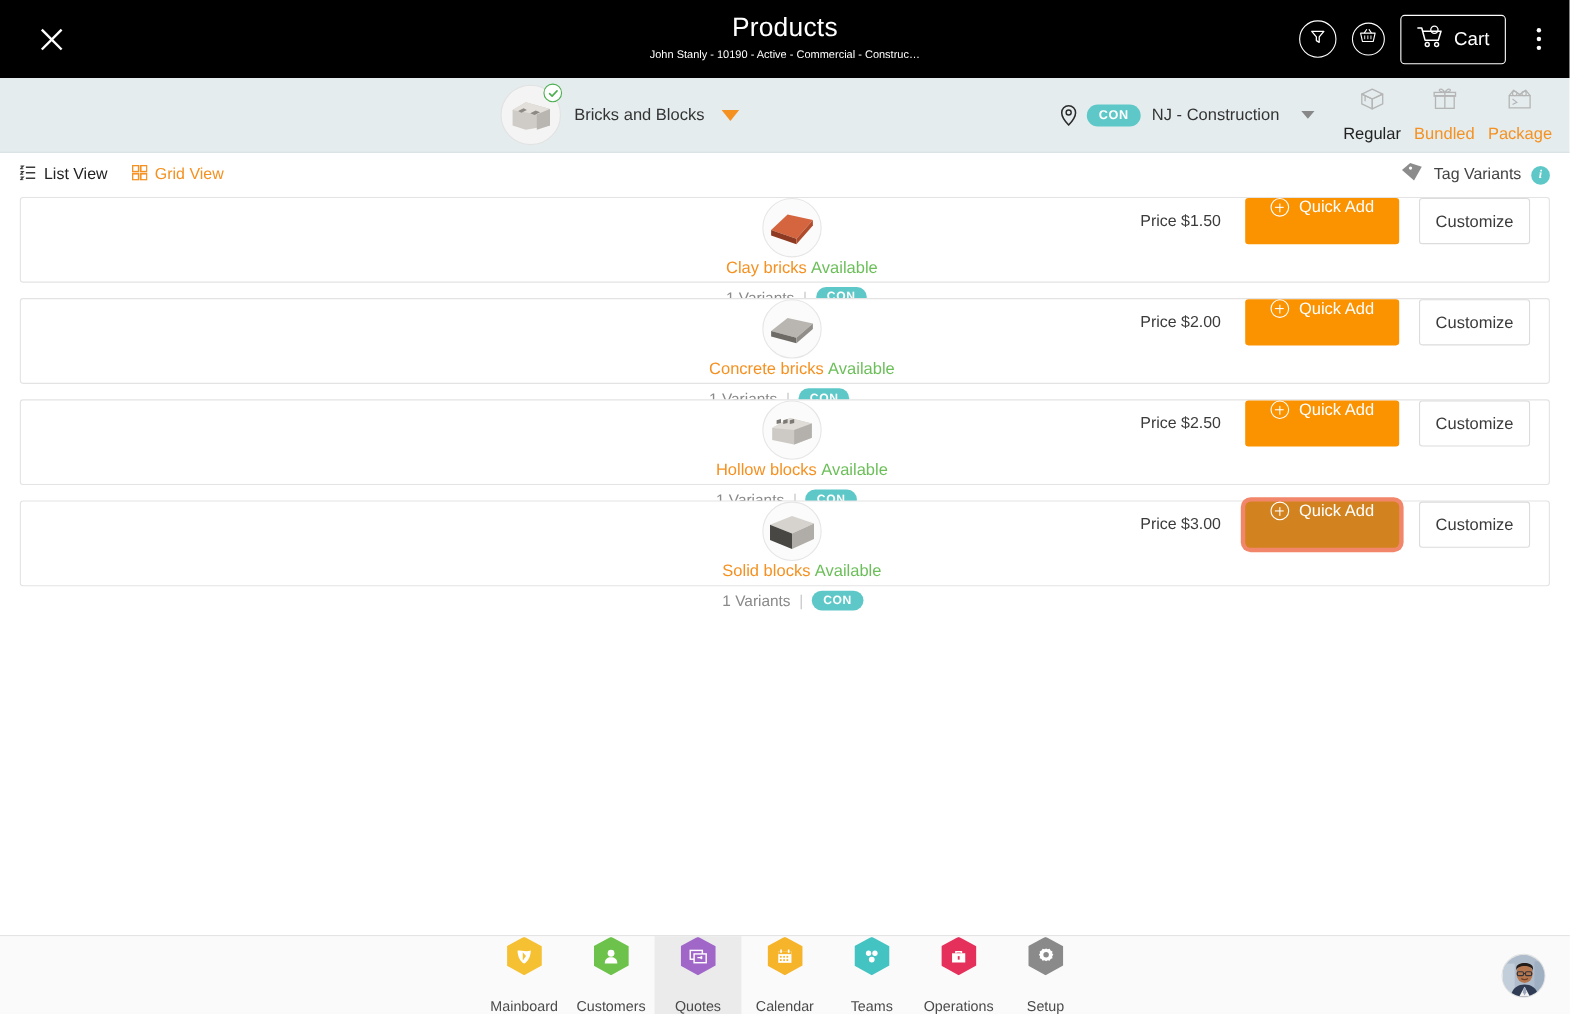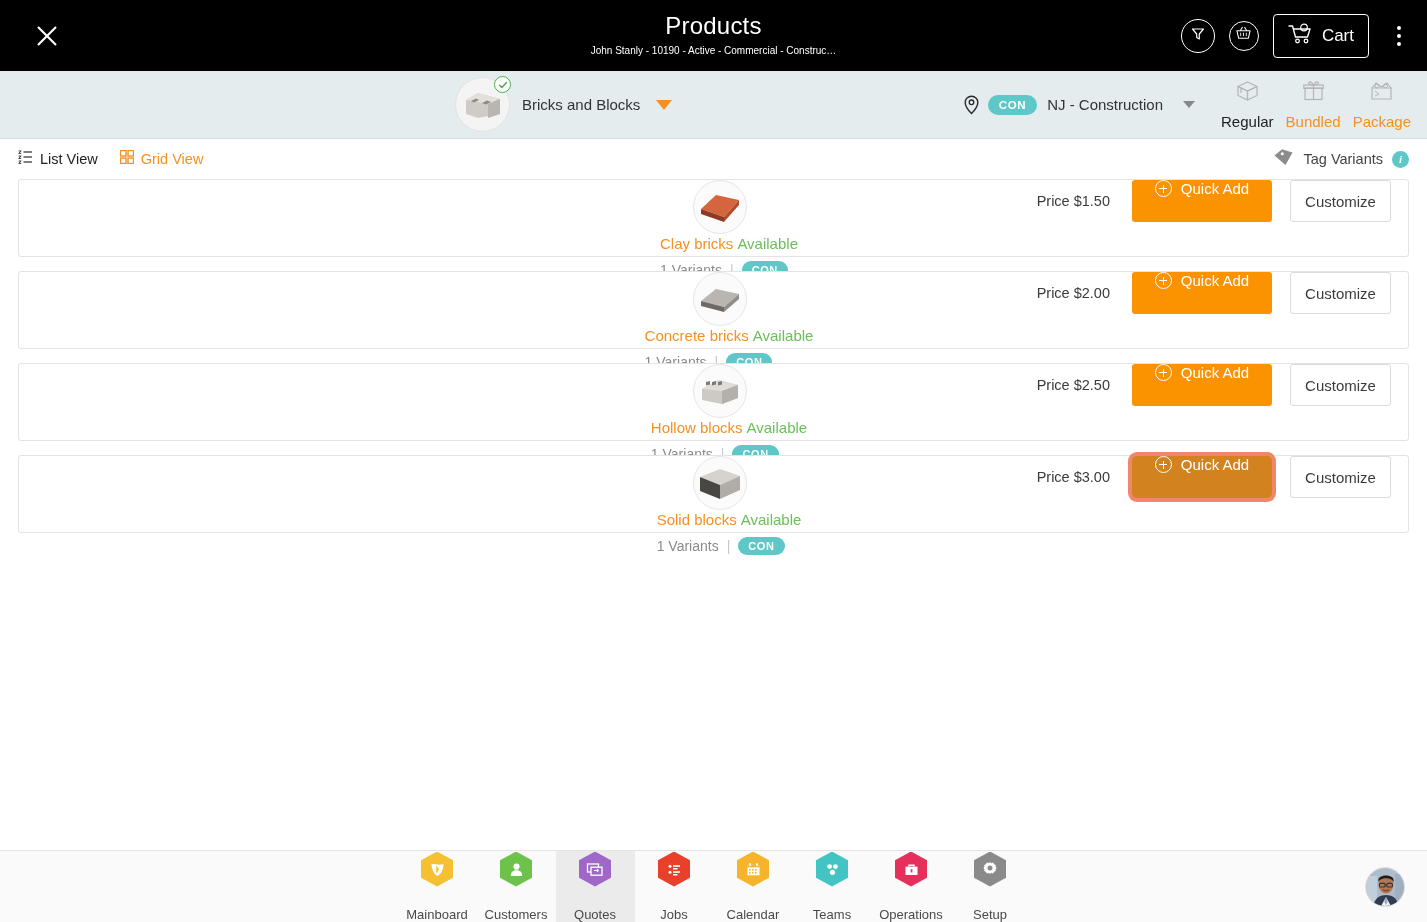--- a/index.html
+++ b/index.html
@@ -681,33 +681,20 @@
     <span class="nav-hex" style="background:#a067c9">
       <svg width="18" height="17" viewBox="0 0 18 17">
         <rect x="1.5" y="3" width="11" height="8" fill="none" stroke="#ffffff" stroke-width="1.3"></rect>
         <rect x="5" y="6.2" width="11" height="8" fill="#a067c9" stroke="#ffffff" stroke-width="1.3"></rect>
         <path d="M8 9.5 H12.5 M12.5 9.5 L11 8.2 M12.5 9.5 L11 10.8" fill="none" stroke="#ffffff" stroke-width="1.1"></path>
       </svg>
     </span>
     <span class="nlbl">Quotes</span>
   </div>
 
-  <div class="navitem">
-    <span class="nav-hex" style="background:#e8402a">
-      <svg width="17" height="17" viewBox="0 0 17 17">
-        <circle cx="4" cy="5.3" r="1.5" fill="#ffffff"></circle>
-        <circle cx="4" cy="11.2" r="1.5" fill="#ffffff"></circle>
-        <rect x="7" y="4.2" width="7" height="1.7" fill="#ffffff"></rect>
-        <rect x="7" y="7" width="4.5" height="1.5" fill="#ffffff"></rect>
-        <rect x="7" y="10.2" width="7" height="1.7" fill="#ffffff"></rect>
-        <rect x="7" y="13" width="4.5" height="1.5" fill="#ffffff"></rect>
-      </svg>
-    </span>
-    <span class="nlbl">Jobs</span>
-  </div>
 
   <div class="navitem">
     <span class="nav-hex" style="background:#f5b42a">
       <svg width="17" height="17" viewBox="0 0 17 17">
         <rect x="2.5" y="3.8" width="12" height="10.5" fill="#ffffff"></rect>
         <rect x="2.5" y="3.8" width="12" height="2.6" fill="#f5b42a"></rect>
         <rect x="4.3" y="2.2" width="1.5" height="3" fill="#ffffff"></rect>
         <rect x="11.2" y="2.2" width="1.5" height="3" fill="#ffffff"></rect>
         <g fill="#f5b42a">
           <rect x="4" y="8" width="1.6" height="1.6"></rect>

